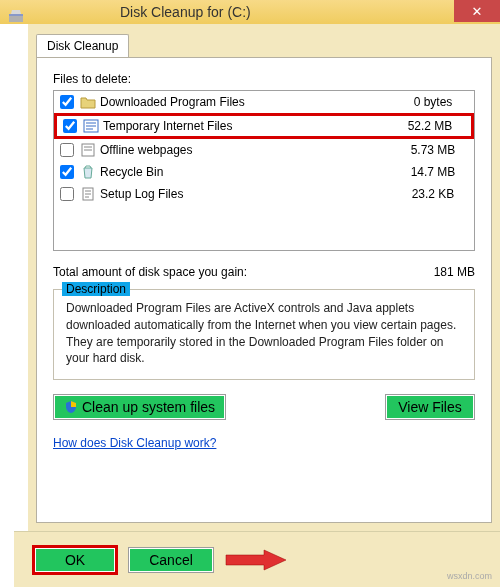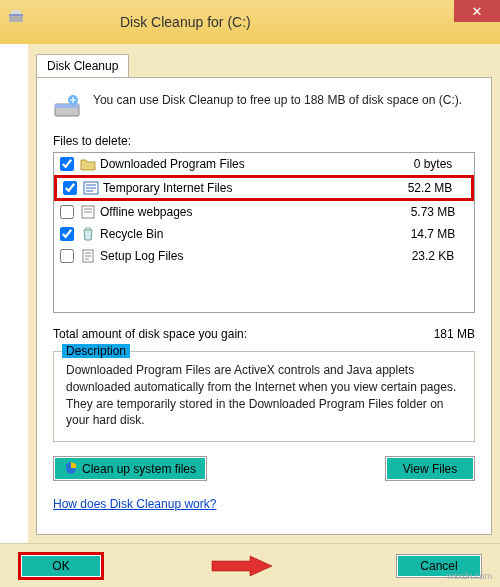--- a/index.html
+++ b/index.html
@@ -1,18 +1,18 @@
 <!DOCTYPE html>
 <html><head>
 <meta charset="utf-8">
 <style>
 * { box-sizing: border-box; margin: 0; padding: 0; }
 body { font-family: "Segoe UI", Tahoma, sans-serif; font-size: 12px; background: #fff; width: 500px; height: 587px; overflow: hidden; }
 .window { width: 500px; height: 587px; background: #fff; display: flex; flex-direction: column; }
-.titlebar { height: 44px; background: linear-gradient(to bottom, #f7da87, #f0cc5f); display: flex; align-items: center; padding: 0 0 0 120px; color: #333; font-size: 14px; position: relative; }
+.titlebar { height: 24px; background: linear-gradient(to bottom, #f7da87, #f0cc5f); display: flex; align-items: center; padding: 0 0 0 120px; color: #333; font-size: 14px; position: relative; }
 .titlebar .icon { position: absolute; left: 8px; top: 8px; width: 16px; height: 16px; }
 .close-btn { position: absolute; right: 0; top: 0; width: 46px; height: 22px; background: #c94848; color: #fff; display: flex; align-items: center; justify-content: center; font-size: 13px; }
 .body { flex: 1; background: #f3e8bf; padding: 10px 8px 8px 8px; display: flex; flex-direction: column; margin-left: 28px; }
 .tab-strip { display: flex; margin-bottom: -1px; }
 .tab { background: #fff; border: 1px solid #b5b0a1; border-bottom: 1px solid #fff; padding: 4px 10px; font-size: 12px; border-radius: 2px 2px 0 0; }
 .tab-content { background: #fff; border: 1px solid #b5b0a1; flex: 1; padding: 14px 16px; display: flex; flex-direction: column; }
 .intro { display: flex; gap: 12px; margin-bottom: 14px; }
 .intro .drvicon { width: 28px; height: 28px; flex-shrink: 0; }
 .intro-text { color: #222; line-height: 1.35; }
 .files-label { margin-bottom: 4px; }
@@ -21,24 +21,24 @@
 .file-row.highlighted { border: 3px solid #d60000; height: 26px; }
 .file-row .cb { width: 14px; height: 14px; margin-right: 6px; flex-shrink: 0; }
 .file-row .ficon { width: 16px; height: 16px; margin-right: 4px; flex-shrink: 0; }
 .file-row .fname { flex: 1; }
 .file-row .fsize { text-align: center; min-width: 70px; }
 .total-row { display: flex; justify-content: space-between; margin: 14px 0 10px 0; }
 .description-group { border: 1px solid #c5c0b0; padding: 10px 12px 12px 12px; position: relative; margin-bottom: 14px; }
 .description-group .legend { position: absolute; top: -8px; left: 8px; background: #0ea5e9; padding: 0 4px; font-size: 12px; }
 .desc-text { line-height: 1.4; color: #222; }
 .btn-row { display: flex; justify-content: space-between; }
-.btn { background: #14b8a6; border: 1px solid #9c9c9c; padding: 4px 10px; font-size: 12px; min-width: 130px; text-align: center; box-shadow: inset 0 0 0 1px #fff; }
+.btn { background: #22c55e; border: 1px solid #9c9c9c; padding: 4px 10px; font-size: 14px; min-width: 130px; text-align: center; box-shadow: inset 0 0 0 1px #fff; }
 .btn.small { min-width: 90px; }
 .link { color: #0645cc; text-decoration: underline; margin-top: 16px; font-size: 12px; }
-.footer { height: 44px; background: #f3e8bf; display: flex; align-items: center; justify-content: space-between; padding: 0 18px; gap: 10px; border-top: 1px solid #d6cfa8; position: relative; }
+.footer { height: 56px; background: #f3e8bf; display: flex; align-items: center; justify-content: flex-start; padding: 0 18px; gap: 10px; border-top: 1px solid #d6cfa8; position: relative; margin-left: 14px; }
 .footer .btn { min-width: 86px; padding: 4px 16px; }
 .footer .btn.ok { border: 3px solid #d60000; }
 .arrow { position: absolute; left: 210px; top: 50%; transform: translateY(-50%); width: 64px; height: 22px; }
 .arrow svg { width: 64px; height: 22px; }
 .watermark { position: absolute; right: 8px; bottom: 6px; font-size: 9px; color: #aaa; }
 </style>
 </head>
 <body>
 
 <div class="window">
@@ -55,29 +55,20 @@
       </div>
   </div>
 
   <div class="body">
     <div class="tab-strip">
       <div class="tab"><span>Disk Cleanup</span></div>
     </div>
 
     <div class="tab-content">
 
-      <div class="intro">
-        <svg class="drvicon" viewBox="0 0 28 28">
-            <rect x="2" y="12" width="24" height="12" rx="1" fill="#c8c8c8" stroke="#888"></rect>
-            <rect x="2" y="12" width="24" height="4" fill="#9bb8e8"></rect>
-            <circle cx="20" cy="8" r="5" fill="#6fb6ff"></circle>
-            <path d="M17 8 L23 8 M20 5 L20 11" stroke="#fff" stroke-width="1.2"></path>
-          </svg>
-        <div class="intro-text">You can use Disk Cleanup to free up to 188 MB of disk space on  (C:).</div>
-      </div>
 
       <div class="files-label">Files to delete:</div>
 
       <div class="file-list">
         <div class="file-row">
           <input type="checkbox" class="cb" checked="" style="">
           <svg class="ficon" viewBox="0 0 16 16">
               <path d="M1 4 L6 4 L7 6 L15 6 L15 14 L1 14 Z" fill="#e7d27a" stroke="#b89b3d"></path>
             </svg>
           <span class="fname">Downloaded Program Files</span>

